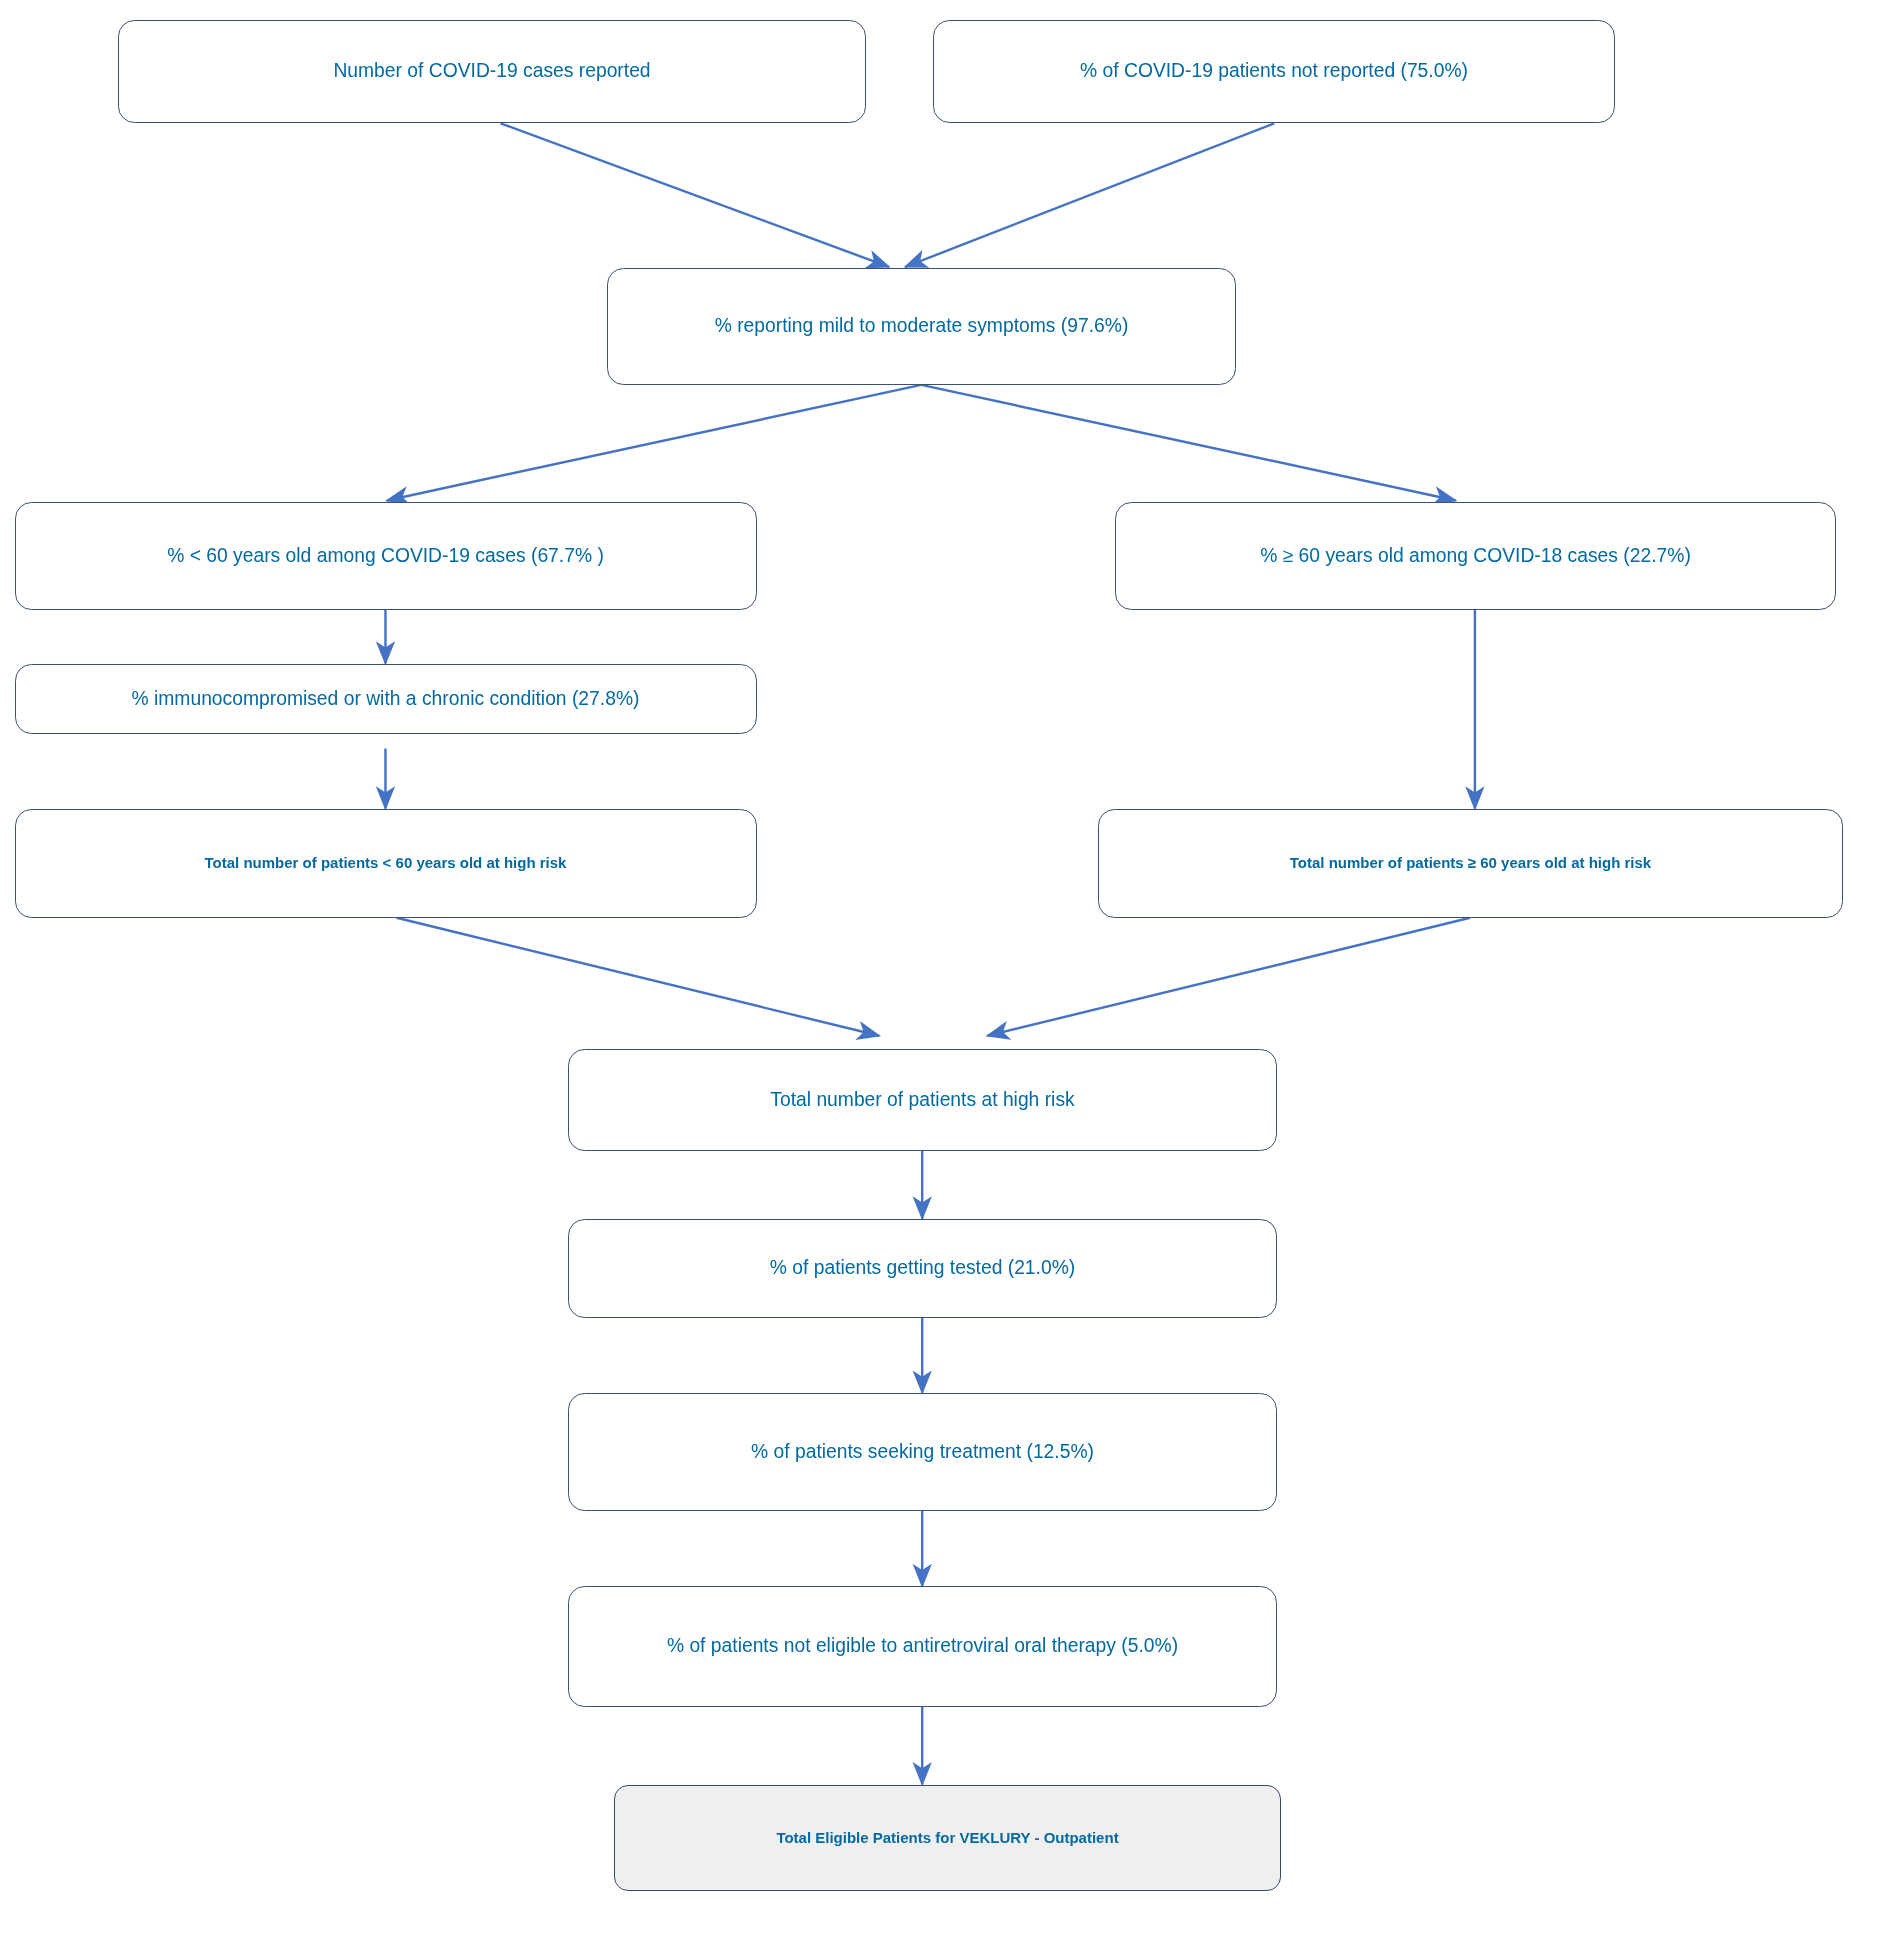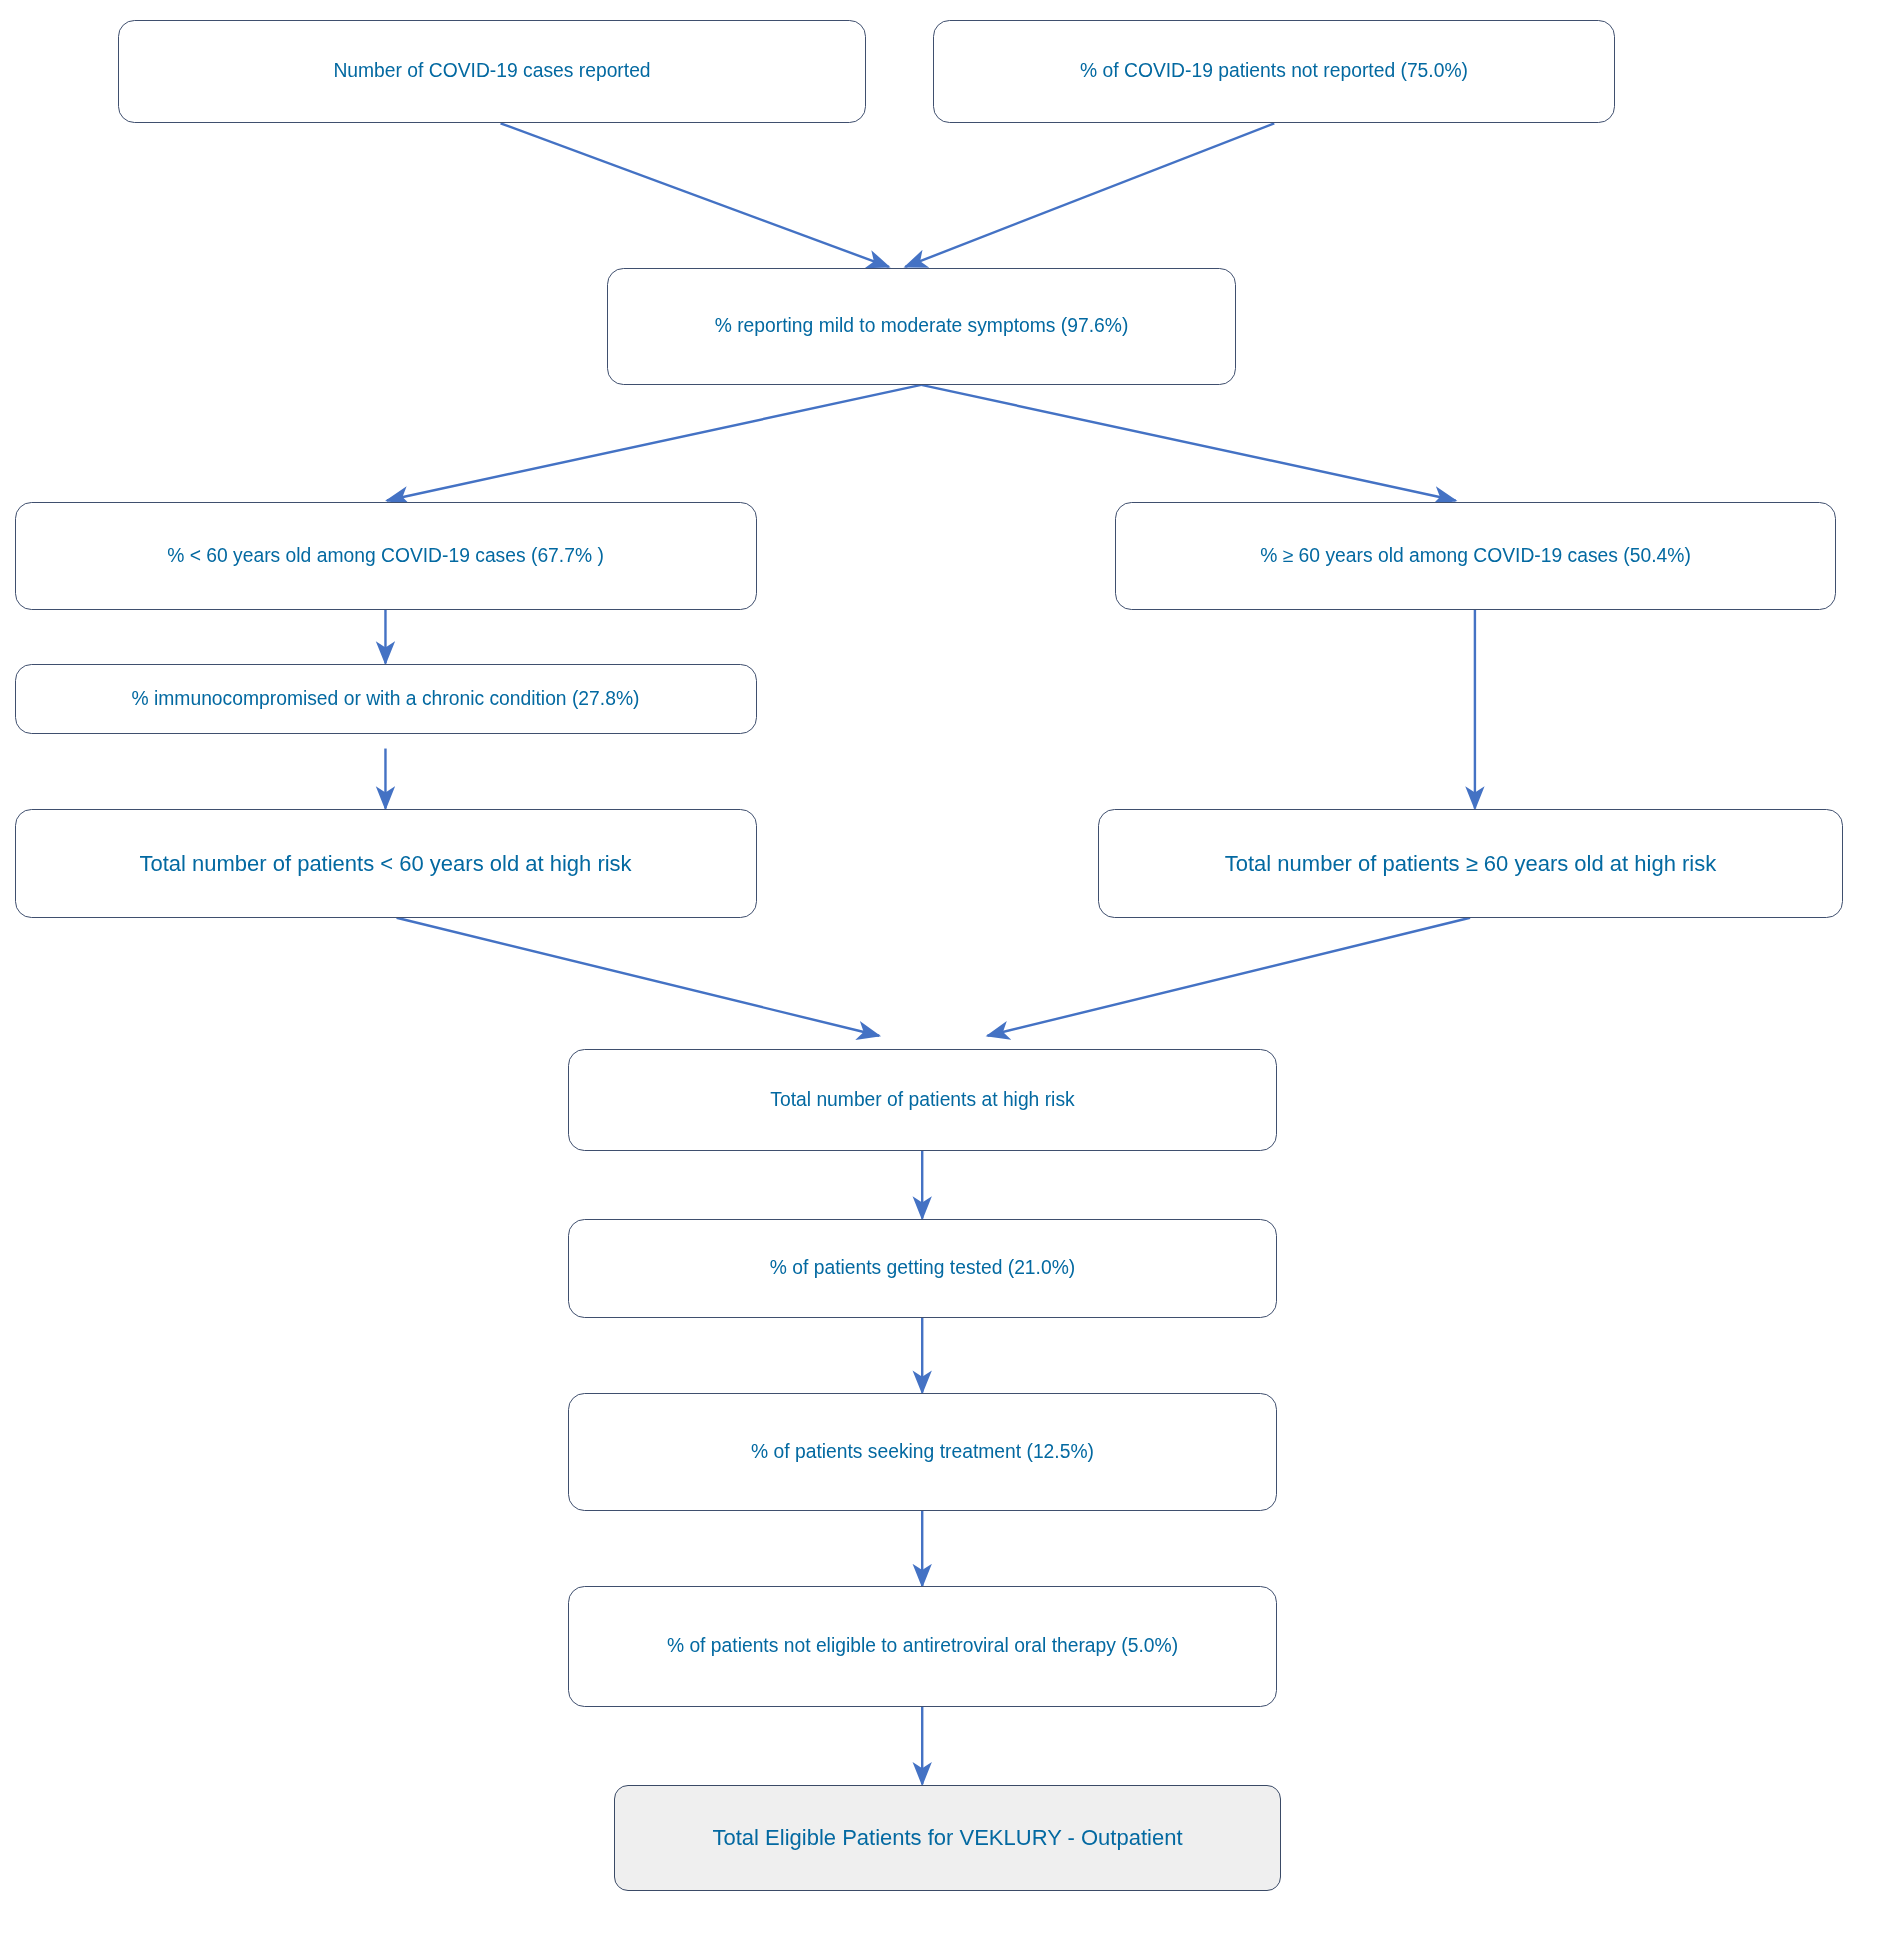--- a/index.html
+++ b/index.html
@@ -15,21 +15,21 @@
     display:flex;
     align-items:center;
     justify-content:center;
     text-align:center;
     color:#0369a1;
     line-height:1.25;
     padding:2.9px 14.5px;
   }
   .node .label{display:block;width:100%;}
   .t-normal{font-size:19.3px;font-weight:400;}
-  .t-bold{font-size:22px;font-weight:400;}
+  .t-bold{font-size:15px;font-weight:700;}
   .node.terminal{background:#efefef;border-color:#3a4a66;border-radius:14px;}
 </style>
 </head>
 <body>
 
 <div id="stage">
 
   <svg class="edges" viewBox="0 0 3900 4043" xmlns="http://www.w3.org/2000/svg">
     <defs>
       <marker id="ah" markerWidth="12" markerHeight="12" refX="9.2" refY="4" orient="auto" markerUnits="strokeWidth">
@@ -63,21 +63,21 @@
 
   <div class="node t-normal" style="left:607px;top:268px;width:629px;height:117px;">
     <span class="label">% reporting mild to moderate symptoms (97.6%)</span>
   </div>
 
   <div class="node t-normal" style="left:14.5px;top:502px;width:742px;height:108px;">
     <span class="label">% &lt; 60 years old among COVID-19 cases (67.7% )</span>
   </div>
 
   <div class="node t-normal" style="left:1115px;top:502px;width:721px;height:108px;">
-    <span class="label">%  ≥ 60 years old among COVID-19 cases (50.4%)</span>
+    <span class="label">%  ≥ 60 years old among COVID-18 cases (22.7%)</span>
   </div>
 
   <div class="node t-normal" style="left:14.5px;top:664px;width:742px;height:70px;">
     <span class="label">% immunocompromised or with a chronic condition (27.8%)</span>
   </div>
 
   <div class="node t-bold" style="left:14.5px;top:809px;width:742px;height:109px;">
     <span class="label">Total number of patients &lt; 60 years old at high risk</span>
   </div>
 

